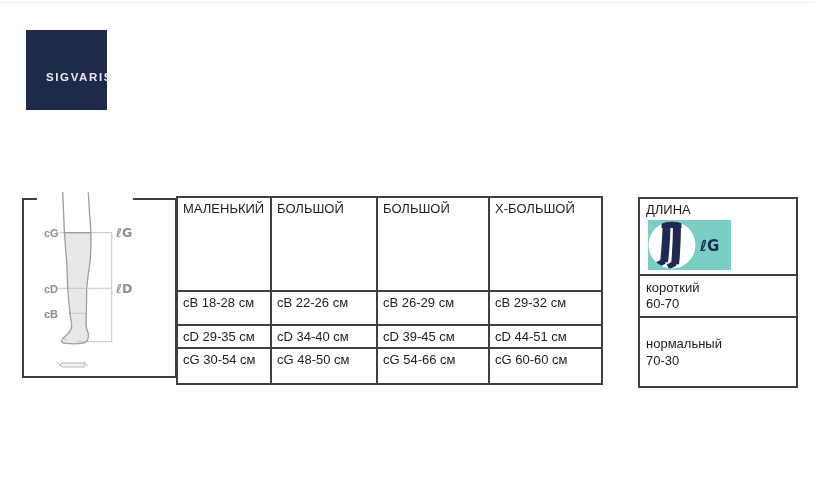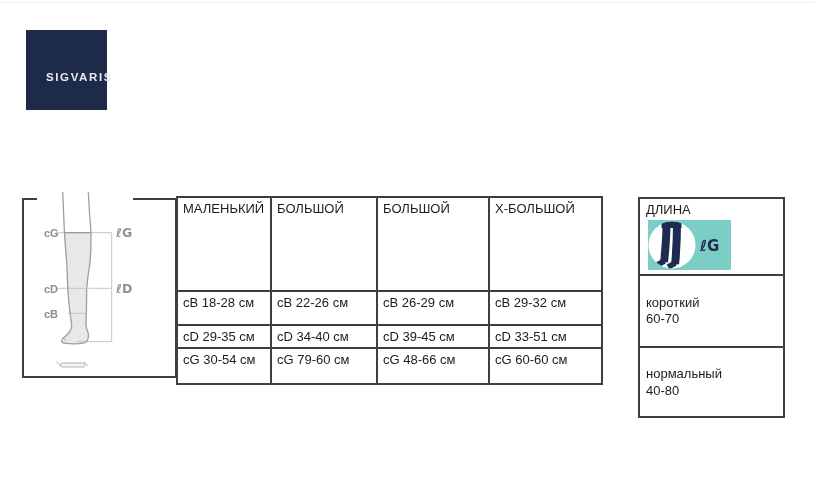--- a/index.html
+++ b/index.html
@@ -14,23 +14,23 @@
                 border:2px solid #3f3f3f;box-sizing:border-box;z-index:1;}
   .leg-svg{position:absolute;left:20px;top:180px;width:160px;height:205px;z-index:3;pointer-events:none;}
   table{border-collapse:collapse;table-layout:fixed;}
   td,th{border:2px solid #3f3f3f;font-size:13px;font-weight:400;text-align:left;
         vertical-align:top;padding:3px 5px;box-sizing:border-box;}
   .size-table{position:absolute;left:176px;top:196px;width:425px;z-index:2;}
   .size-table .hdr-row td{height:94px;margin-top:42px;}
   .size-table .r1 td{height:34px;}
   .size-table .r2 td{height:16px;}
   .size-table .r3 td{height:36px;}
-  .length-table{position:absolute;left:638px;top:197px;width:147px;z-index:2;}
+  .length-table{position:absolute;left:638px;top:197px;width:160px;z-index:2;}
   .length-table .hdr td{height:77px;padding:3px 6px;}
-  .length-table .row-short td{height:34px;padding:19px 6px;line-height:16px;}
+  .length-table .row-short td{height:34px;padding:4px 6px;line-height:16px;}
   .length-table .row-normal td{height:70px;vertical-align:middle;padding:14px 6px;line-height:17px;}
   .len-icon{margin:3px 0 0 2px;display:block;}
   .two-line span{display:block;}
 </style>
 </head>
 <body>
 
 <div class="page">
   <div class="top-divider"></div>
 
@@ -113,26 +113,26 @@
       <tr class="r1">
         <td>cB 18-28 см</td>
         <td>cB 22-26 см</td>
         <td>cB 26-29 см</td>
         <td>cB 29-32 см</td>
       </tr>
       <tr class="r2">
         <td>cD 29-35 см</td>
         <td>cD 34-40 см</td>
         <td>cD 39-45 см</td>
-        <td>cD 33-51 см</td>
+        <td>cD 44-51 см</td>
       </tr>
       <tr class="r3">
         <td>cG 30-54 см</td>
-        <td>cG 79-60 см</td>
-        <td>cG 48-66 см</td>
+        <td>cG 48-50 см</td>
+        <td>cG 54-66 см</td>
         <td>cG 60-60 см</td>
       </tr>
     </tbody>
   </table>
 
   <table class="length-table">
     <tbody>
       <tr class="hdr">
         <td>
           <span>ДЛИНА</span>
@@ -157,18 +157,18 @@
       </tr>
       <tr class="row-short">
         <td class="two-line">
           <span>короткий</span>
           <span>60-70</span>
         </td>
       </tr>
       <tr class="row-normal">
         <td class="two-line">
           <span>нормальный</span>
-          <span>40-80</span>
+          <span>70-30</span>
         </td>
       </tr>
     </tbody>
   </table>
 </div>
 
 </body></html>

